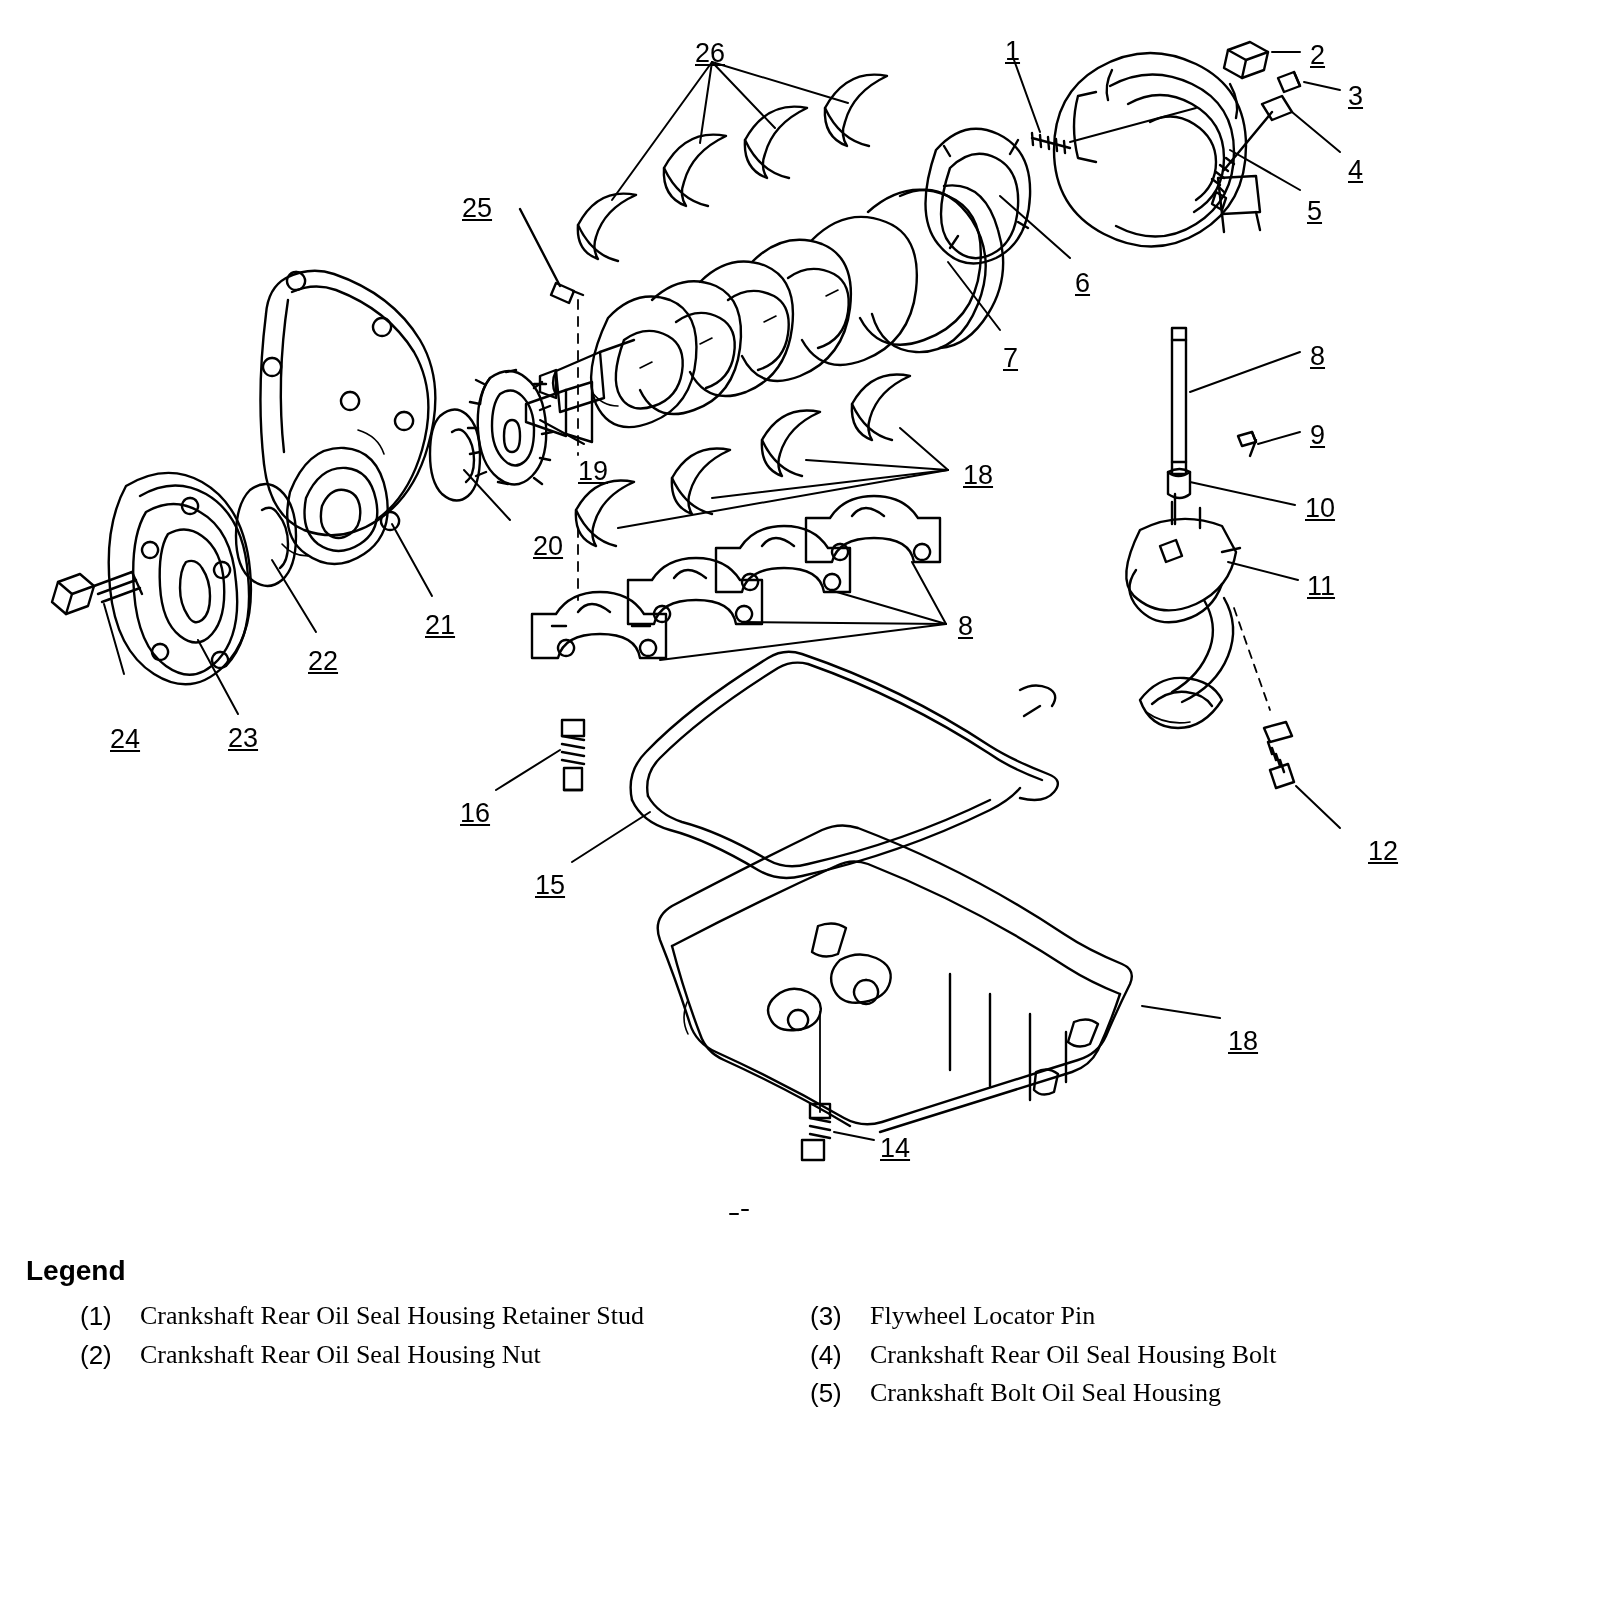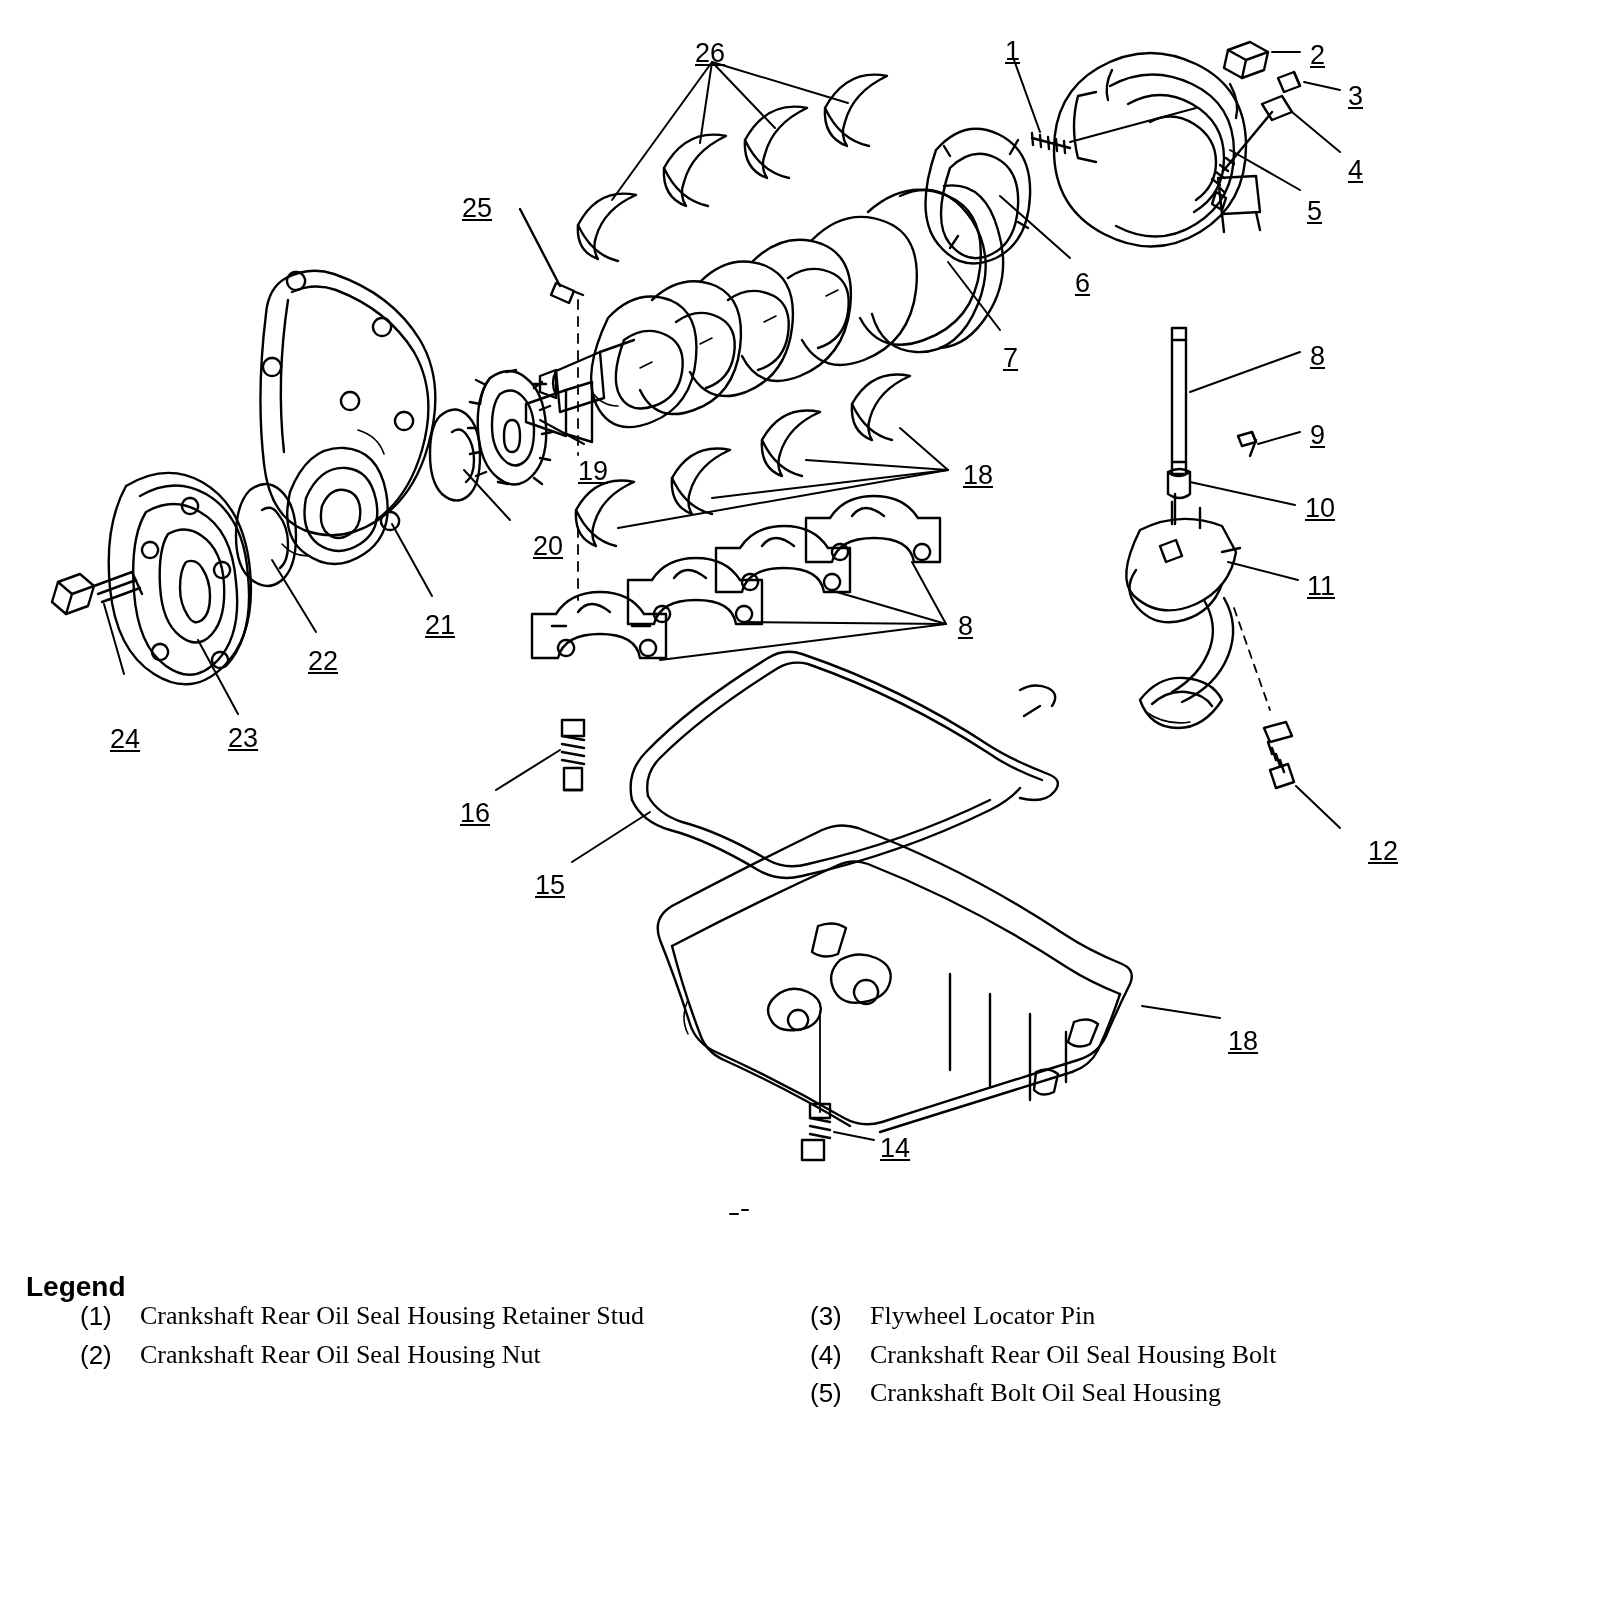--- a/index.html
+++ b/index.html
@@ -43,21 +43,20 @@
     top: 1255px;
     width: 1600px;
   }
   .legend-title {
     position: absolute;
     left: 26px;
     top: 0px;
     font-size: 28px;
     font-weight: bold;
     font-family: "Liberation Sans", sans-serif;
-    margin-top: 16px;
   }
   .legend-col {
     position: absolute;
     top: 45px;
   }
   .legend-col.left { left: 80px; width: 740px; }
   .legend-col.right { left: 810px; width: 760px; }
   .legend-item {
     display: flex;
     align-items: flex-start;

